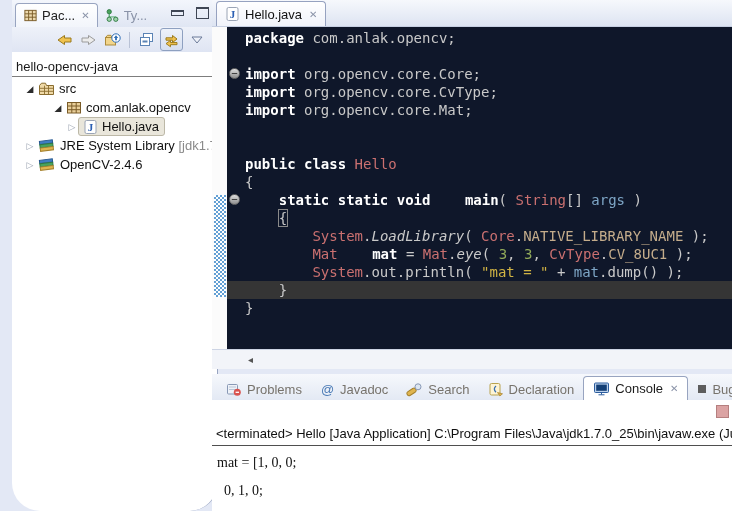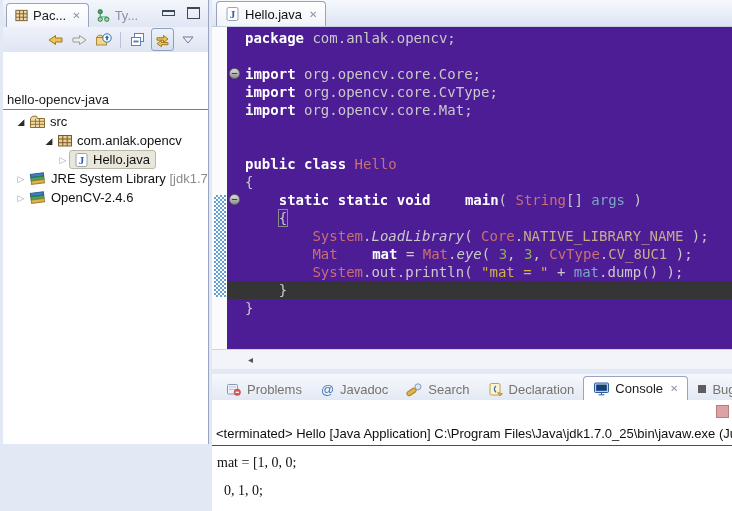--- a/index.html
+++ b/index.html
@@ -2,41 +2,41 @@
 <html><head>
 <meta charset="utf-8">
 <style>
   html,body{margin:0;padding:0;}
   body{width:732px;height:511px;position:relative;overflow:hidden;
        background:#e3e8f5;font-family:"Liberation Sans",sans-serif;
        -webkit-font-smoothing:antialiased;}
   .win{position:absolute;inset:0;}
 
   
-  .lpanel{position:absolute;left:3px;top:0;width:205px;height:444px;background:#fff;
-          border-right:1px solid #98a4c0;}
+  .lpanel{position:absolute;left:12px;top:0;width:205px;height:511px;background:#fff;
+          border-right:1px solid #98a4c0;border-radius:28px;}
   .lp-tabs{height:27px;background:linear-gradient(#f3f6fc,#e0e6f3);position:relative;
            display:flex;align-items:flex-end;padding-left:3px;}
   .ltab{display:flex;align-items:center;gap:4px;height:23px;padding:0 7px;font-size:13px;color:#222;}
   .ltab.active{background:linear-gradient(#ffffff,#f2f5fb);border:1px solid #98a4c0;border-bottom:none;
                border-radius:4px 4px 0 0;}
   .ltab.inactive{color:#8a93a8;}
   .close{font-size:10px;color:#8a93a8;margin-left:2px;cursor:default;}
   .winbtns{position:absolute;right:8px;top:7px;display:flex;gap:12px;align-items:center;}
   .minbtn{width:11px;height:3px;border:1px solid #3f4654;border-top:2px solid #3f4654;display:inline-block;}
   .maxbtn{width:11px;height:9px;border:1px solid #3f4654;border-top:2px solid #3f4654;display:inline-block;}
   .lp-toolbar{height:25px;background:linear-gradient(#eef1f9,#dfe5f3);display:flex;align-items:center;
               justify-content:flex-end;padding-right:10px;gap:3px;}
   .tbtn{width:21px;height:21px;display:flex;align-items:center;justify-content:center;}
   .tbtn.pressed{background:linear-gradient(#eef2fa,#d6dff0);border:1px solid #8ea0c0;border-radius:3px;}
   .tsep{width:1px;height:16px;background:#b9c2d6;margin:0 3px;}
   .ic{display:inline-flex;align-items:center;justify-content:center;line-height:0;}
 
   .tree{padding-top:6px;font-size:13px;color:#1a1a1a;background:#fff;}
-  .proj{height:17px;line-height:17px;padding-left:4px;white-space:nowrap;margin-top:33px;}
+  .proj{height:17px;line-height:17px;padding-left:4px;white-space:nowrap;}
   .proj-line{border-bottom:1px solid #7d7d7d;margin:1px 0 2px 0;}
   .trow{height:19px;display:flex;align-items:center;white-space:nowrap;overflow:hidden;}
   .arr{width:12px;text-align:center;flex:none;}
   .arr.exp{font-size:9px;color:#2b2b2b;}
   .arr.col{font-size:9px;color:#9aa2b0;}
   .trow .ic{margin:0 4px 0 2px;flex:none;}
   .tlabel{color:#111;}
   .tdecor{color:#8a8a8a;}
   .sel{display:inline-flex;align-items:center;background:#e9e6db;border:1px solid #bcb8a7;
        border-radius:3px;padding:0 5px 0 2px;height:17px;}
@@ -47,21 +47,21 @@
             padding-left:4px;border-bottom:1px solid #c6cfe2;box-sizing:border-box;}
   .etab{display:flex;align-items:center;gap:5px;height:24px;padding:0 8px;font-size:13px;color:#111;
         background:linear-gradient(#ffffff,#f0f3fa);border:1px solid #96a2c0;border-bottom:none;
         border-radius:4px 4px 0 0;}
   .e-body{position:absolute;top:27px;left:0;right:0;bottom:19px;background:#fff;}
   .ruler{position:absolute;left:0;top:0;bottom:0;width:15px;background:#fbfbfb;}
   .range-ind{position:absolute;left:2px;width:12px;top:168px;height:102px;
      background-image:linear-gradient(45deg,#63a0d4 25%,transparent 25%,transparent 75%,#63a0d4 75%),
                       linear-gradient(45deg,#63a0d4 25%,#fff 25%,#fff 75%,#63a0d4 75%);
      background-size:4px 4px;background-position:0 0,2px 2px;}
-  .code{position:absolute;left:15px;top:0;right:0;bottom:0;background:#4c1d95;overflow:hidden;
+  .code{position:absolute;left:15px;top:0;right:0;bottom:0;background:#0f172a;overflow:hidden;
         font-family:"DejaVu Sans Mono","Liberation Mono",monospace;font-size:14px;line-height:18px;
         padding-top:2px;cursor:text;}
   .cl{height:18px;white-space:pre;position:relative;padding-left:18px;}
   .cl.hl{background:#353535;}
   .fold{position:absolute;left:2px;top:3px;width:11px;height:11px;border-radius:50%;
         background:linear-gradient(#dedede,#8f8f8f);border:1px solid #6a6a6a;box-sizing:border-box;
         color:#222;font-size:11px;line-height:8px;text-align:center;font-family:"Liberation Sans",sans-serif;}
   .tok-kw{color:#ffffff;font-weight:bold;}
   .tok-pl{color:#c9c9c9;}
   .tok-ty{color:#ca7070;}

